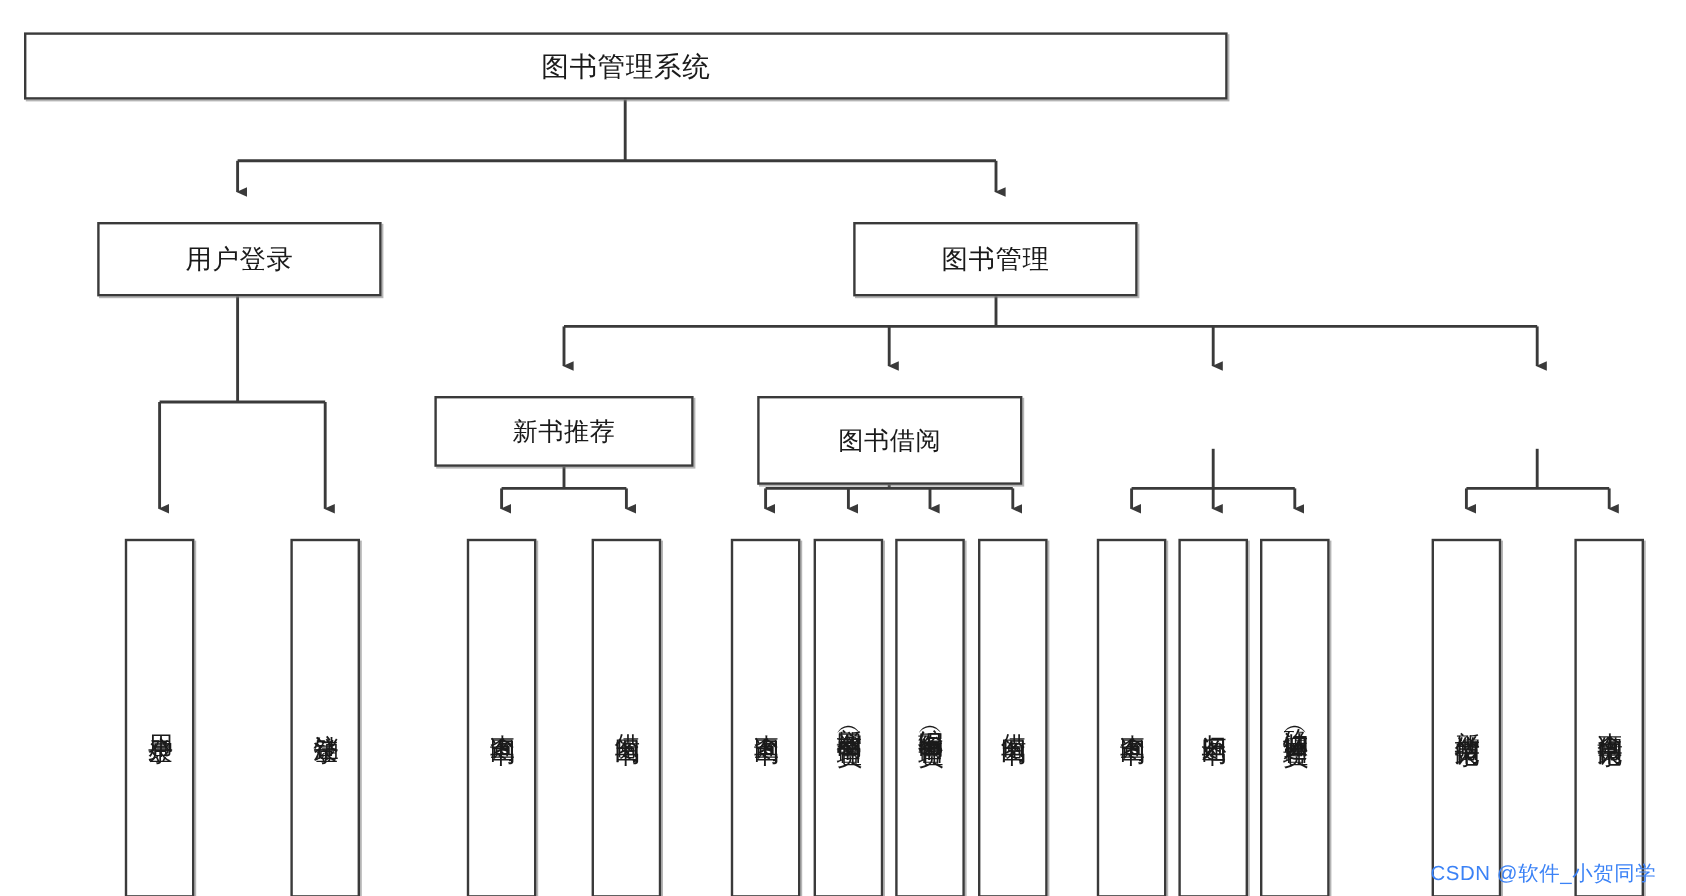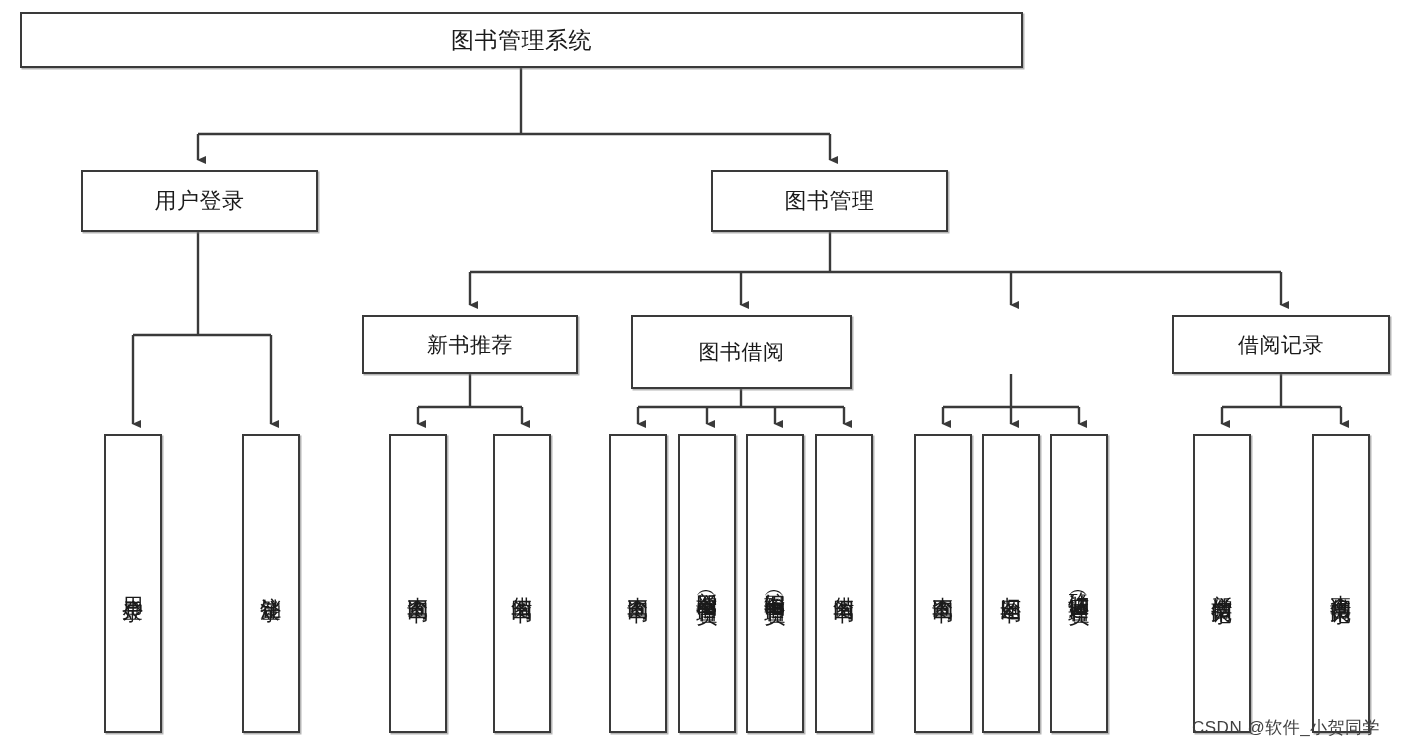--- a/index.html
+++ b/index.html
@@ -28,20 +28,21 @@
   .node {
     position: absolute;
     box-sizing: border-box;
     border: 2px solid #3a3a3a;
     background: #ffffff;
     display: flex;
     align-items: center;
     justify-content: center;
     color: #1a1a1a;
     box-shadow: 1.5px 1.5px 0 0 rgba(120,120,120,0.55);
+    margin-top: 15px;
   }
   .node-label {
     display: block;
     text-align: center;
     letter-spacing: 0.5px;
   }
   
   .lvl-root {
     font-size: 23px;
   }
@@ -63,21 +64,21 @@
     writing-mode: vertical-rl;
     text-orientation: upright;
     font-size: 21px;
     line-height: 1.12;
     letter-spacing: 2px;
     white-space: nowrap;
   }
   .watermark {
     position: absolute;
     font-size: 17px;
-    color: #404040;
+    color: #3b82f6;
     white-space: nowrap;
     letter-spacing: 0.5px;
   }
 </style>
 </head>
 <body>
 
 <div id="canvas">
 
   <svg class="wires" viewBox="0 0 1405 747">
@@ -141,23 +142,20 @@
   <div class="node lvl3" style="left:362px; top:315px; width:216px; height:59px;">
     <span class="node-label">新书推荐</span>
   </div>
 
   <div class="node lvl2" style="left:711px; top:170px; width:237px; height:62px;">
     <span class="node-label">图书管理</span>
   </div>
   <div class="node lvl3" style="left:631px; top:315px; width:221px; height:74px;">
     <span class="node-label">图书借阅</span>
   </div>
-  <div class="node lvl3" style="left:1172px; top:315px; width:218px; height:59px;">
-    <span class="node-label">借阅记录</span>
-  </div>
 
   <div class="node leaf" style="left:104px; top:434px; width:58px; height:299px;">
     <span class="node-label">用户登录</span>
   </div>
   <div class="node leaf" style="left:242px; top:434px; width:58px; height:299px;">
     <span class="node-label">注销登录</span>
   </div>
 
   <div class="node leaf" style="left:389px; top:434px; width:58px; height:299px;">
     <span class="node-label">查询图书</span>

